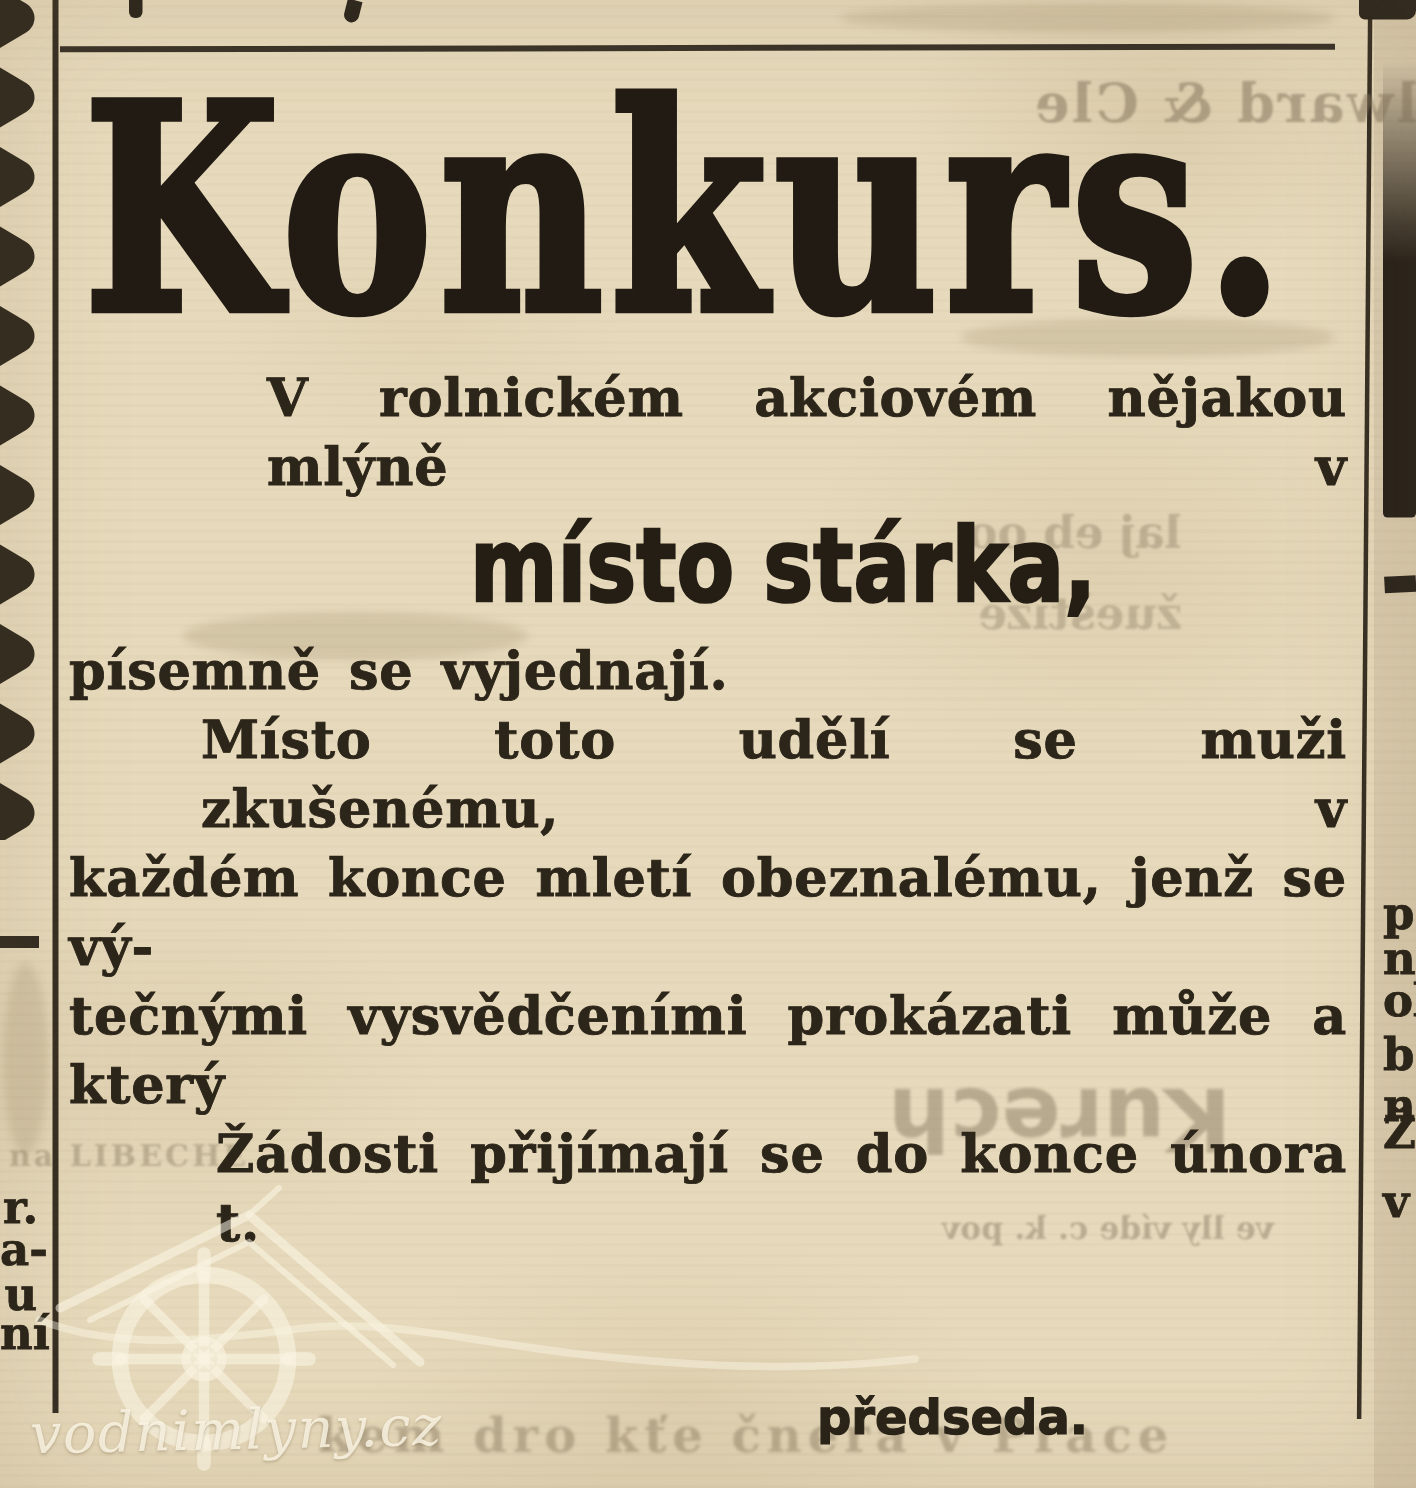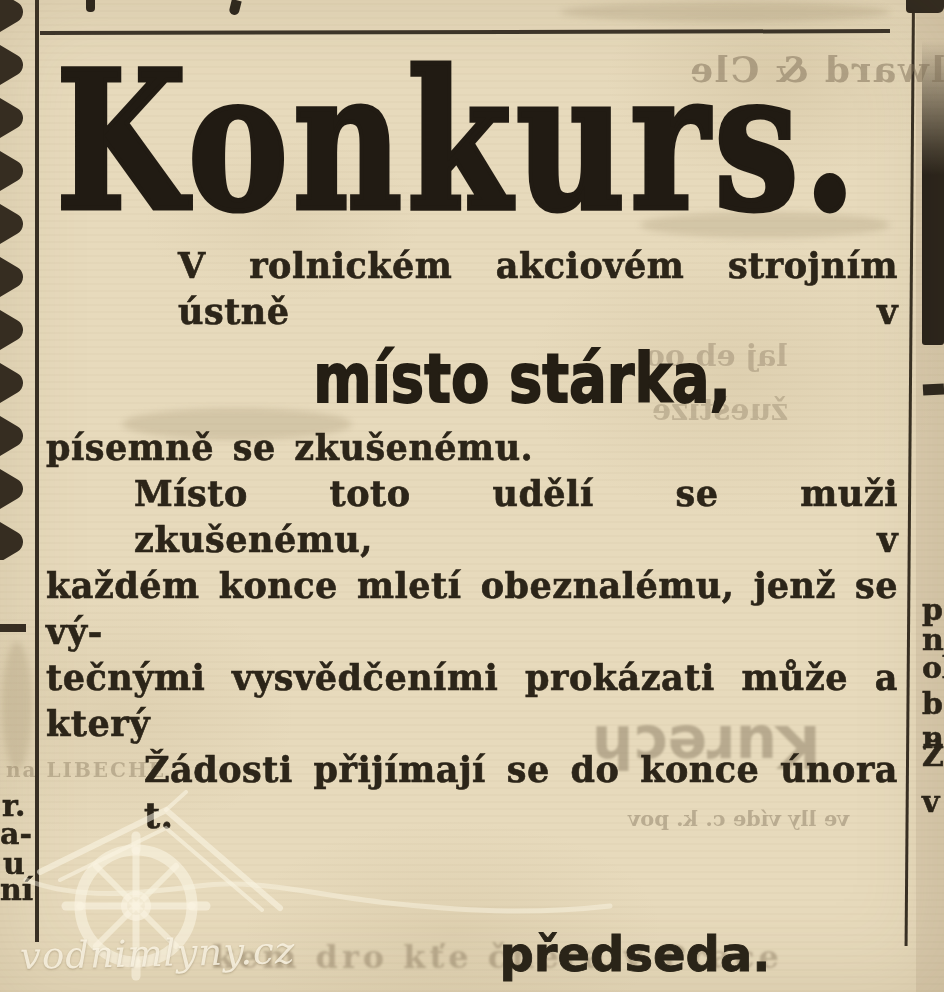--- a/index.html
+++ b/index.html
@@ -60,21 +60,21 @@
   .ln{font-weight:bold; font-size:35px; line-height:46px; letter-spacing:.5px; word-spacing:6px;
     color:#2c2519; -webkit-text-stroke:.6px #2c2519;}
   .j{text-align:justify; text-align-last:justify; text-justify:inter-word;}
   .ind{padding-left:132px;} .ind-sm{padding-left:88px;} .ind-md{padding-left:98px;}
   .subhead{height:90px; text-align:center; font-family:"DejaVu Sans",sans-serif; font-weight:bold;
     font-size:56px; line-height:72px; color:#241e14; -webkit-text-stroke:1.5px #241e14;}
   .subhead span{display:inline-block; transform:scaleY(1.22) translateX(50px); transform-origin:top;}
   .sig-name{position:absolute; left:420px; top:864px; width:480px; text-align:center; z-index:3;
     font-weight:bold; font-size:48px; letter-spacing:5px; color:#241e14; -webkit-text-stroke:2px #241e14;}
   .sig-title{position:absolute; left:425px; top:926px; width:420px; text-align:center; z-index:3;
-    font-family:"DejaVu Sans",sans-serif; font-weight:bold; font-size:48px; color:#2a2418; -webkit-text-stroke:.8px #2a2418;}
+    font-family:"DejaVu Sans",sans-serif; font-weight:bold; font-size:32px; color:#2a2418; -webkit-text-stroke:.8px #2a2418;}
   .ad-number{position:absolute; left:40px; top:905px; z-index:3; font-weight:bold; font-size:46px; color:#2c2519;}
 
   
   .mfrag{position:absolute; z-index:3; font-weight:bold; font-size:30px; color:#2c2519; -webkit-text-stroke:.5px #2c2519;}
   .lf0{left:2px; top:788px;} .lf1{left:0; top:816px;} .lf2{left:3px; top:846px;} .lf3{left:0; top:872px;}
   .rf{left:922px; width:24px;}
   .rf0{top:592px;} .rf1{top:622px;} .rf2{top:650px;} .rf3{top:686px;} .rf4{top:720px;} .rf5{top:738px;} .rf6{top:784px;}
 
   
   .wm{position:absolute; left:18px; top:788px; z-index:6; pointer-events:none; opacity:.85;}
@@ -121,23 +121,23 @@
   <div class="bleed b1"><span class="mirror">laj eb oo</span></div>
   <div class="bleed b2"><span class="mirror">žuešťíže</span></div>
   <div class="bleed b3"><span class="flip">Kurech</span></div>
   <div class="bleed b4"><span class="mirror">ve lly víde c. k. pov</span></div>
   <div class="bleed b5"><span>na LIBECHE</span></div>
   <div class="bleed b6"><span>kem dro kťe čnera v Prace</span></div>
 
   <div class="headline"><span>Konkurs.</span></div>
 
   <div class="bodycol">
-    <div class="ln j ind">V rolnickém akciovém strojním ústně v</div>
+    <div class="ln j ind">V rolnickém akciovém nějakou mlýně v</div>
     <div class="subhead"><span>místo stárka,</span></div>
-    <div class="ln">písemně se zkušenému.</div>
+    <div class="ln">písemně se vyjednají.</div>
     <div class="ln j ind-sm">Místo toto udělí se muži zkušenému, v</div>
     <div class="ln j">každém konce mletí obeznalému, jenž se vý-</div>
     <div class="ln j">tečnými vysvědčeními prokázati může a který</div>
     <div class="ln j ind-md">Žádosti přijímají se do konce února t.</div>
 
   </div>
 
   <div class="sig-title">předseda.</div>
 
   <div class="mfrag lf0">r.</div>

